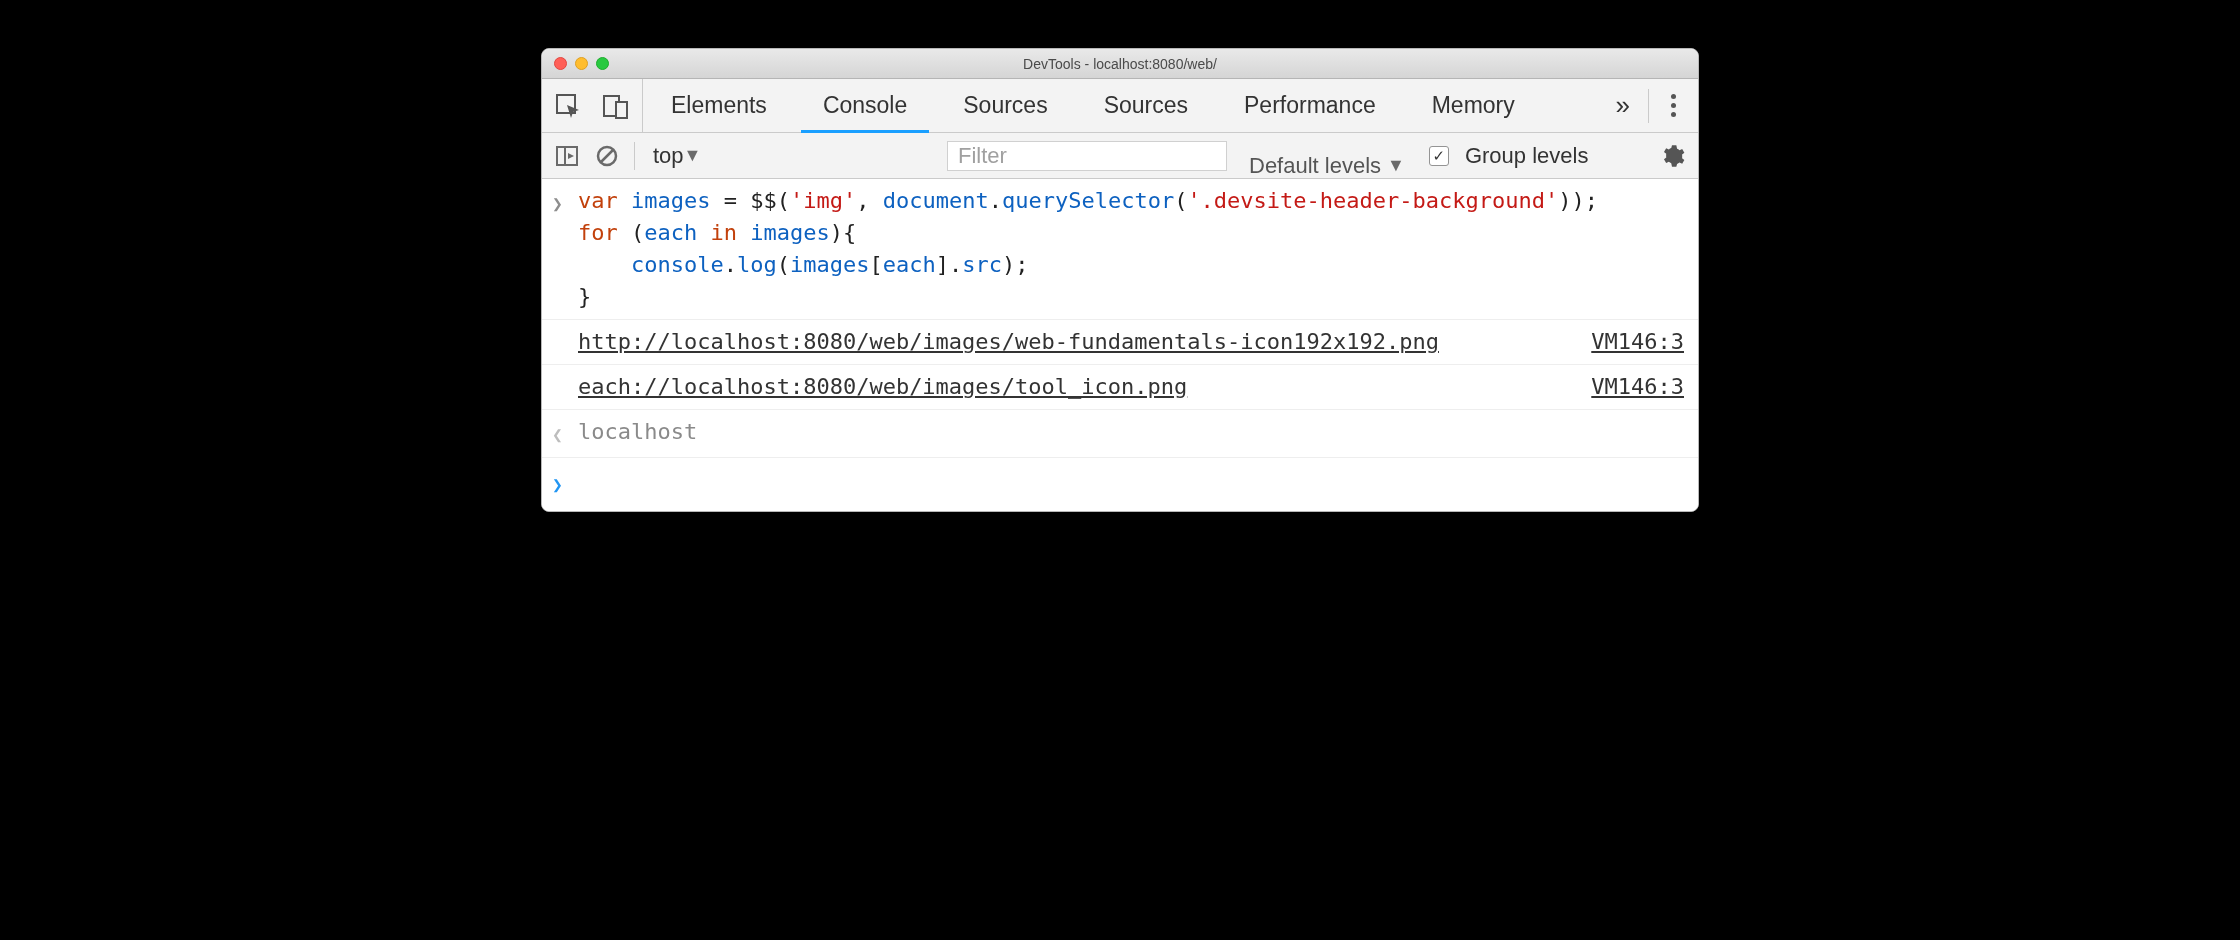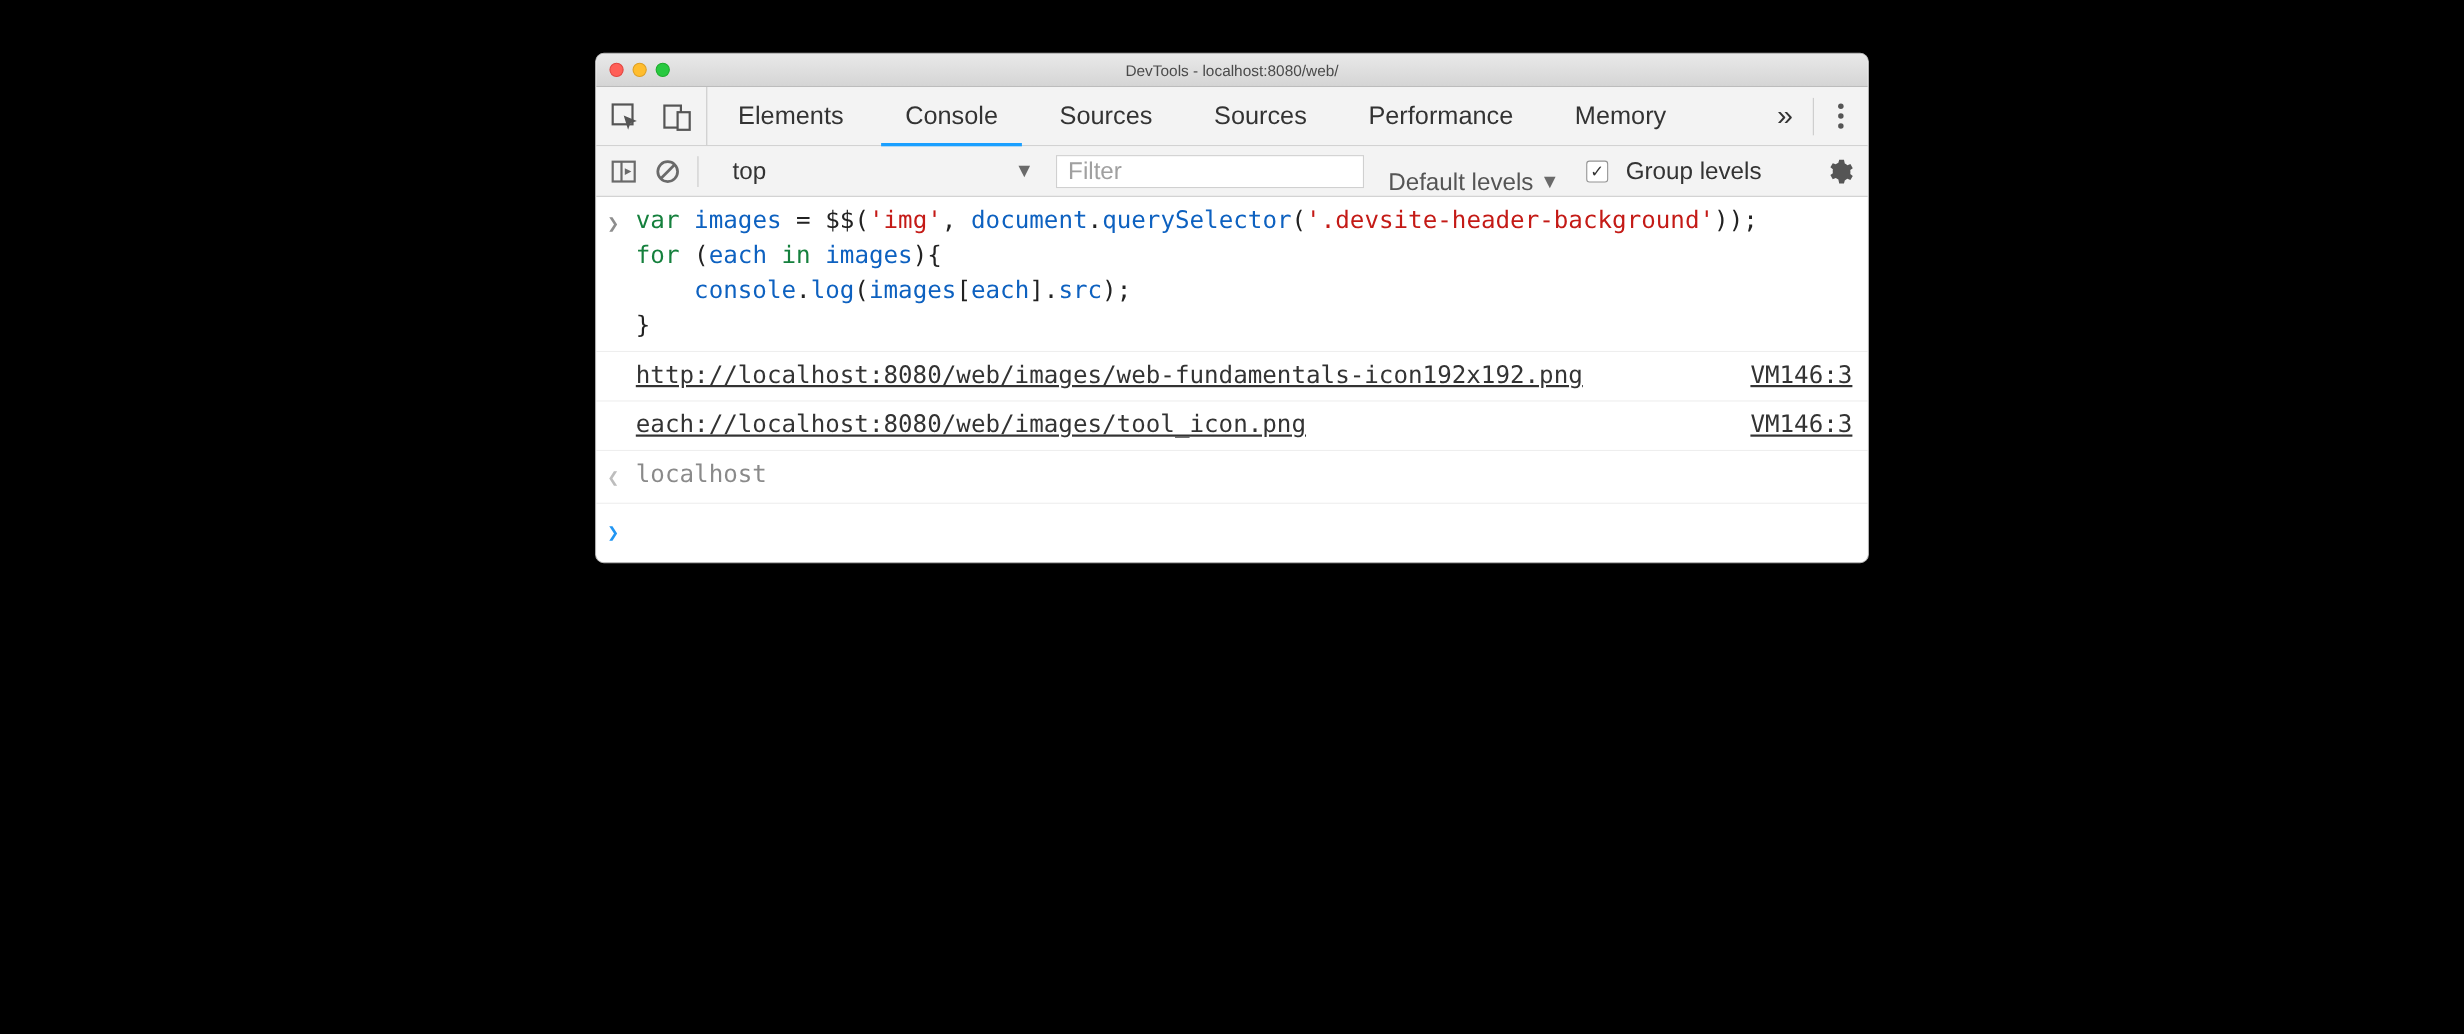--- a/index.html
+++ b/index.html
@@ -113,26 +113,25 @@
     display: flex;
     align-items: center;
     padding: 0 10px;
     gap: 10px;
     font-size: 22px;
     color: #555;
   }
   .sub-icon { display: flex; align-items: center; justify-content: center; width: 30px; height: 30px; }
   .sdiv { width: 1px; height: 28px; background: #cacaca; margin: 0 2px; }
   .context-select {
-    display: flex; align-items: center; justify-content: space-between;
+    display: flex; align-items: center; 
     width: 290px;
     padding: 0 10px 0 6px;
     height: 32px;
     color: #333;
-    margin-left: 13px;
   }
   .context-select .arrow { color: #6a6a6a; font-size: 18px; }
   .filter-input {
     height: 30px;
     width: 280px;
     border: 1px solid #d0d0d0;
     background: #fff;
     padding: 0 10px;
     font-size: 22px;
     color: #7f1d1d;
@@ -173,21 +172,21 @@
     padding-top: 3px;
   }
   .gutter.input { color: #8e8e8e; }
   .gutter.output { color: #bdbdbd; }
   .gutter.prompt { color: #2296f3; font-weight: bold; }
   .code {
     flex: 1;
     white-space: pre;
     color: #222;
   }
-  .kw { color: #15803d; }
+  .kw { color: #c2410c; }
   .var { color: #0d61c0; }
   .str { color: #c41a16; }
   .op, .punct { color: #222; }
   .log-row {
     display: flex;
     justify-content: space-between;
     padding: 6px 14px 6px 36px;
     border-bottom: 1px solid #eee;
     color: #333;
   }

